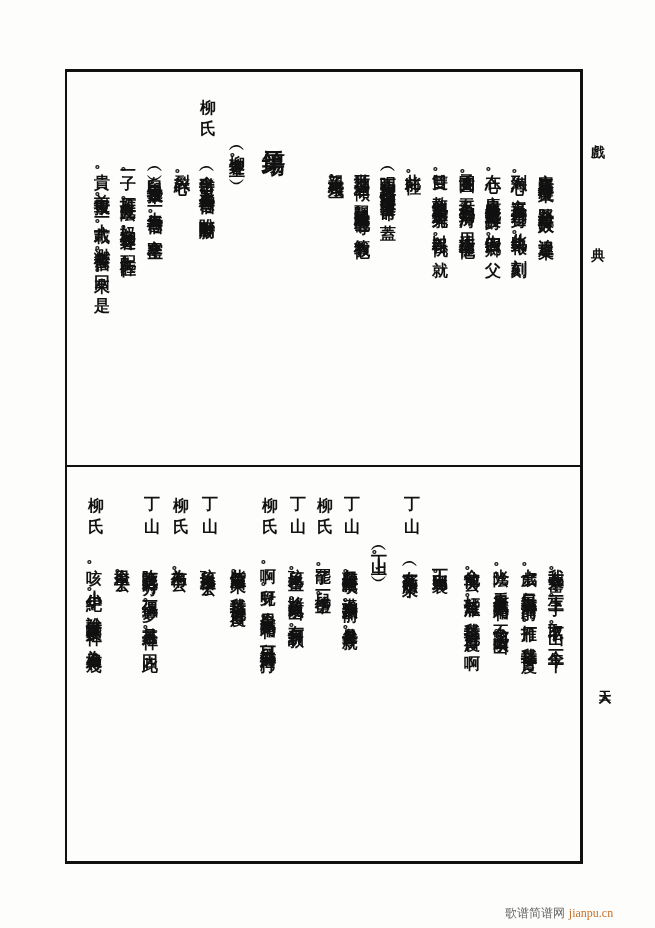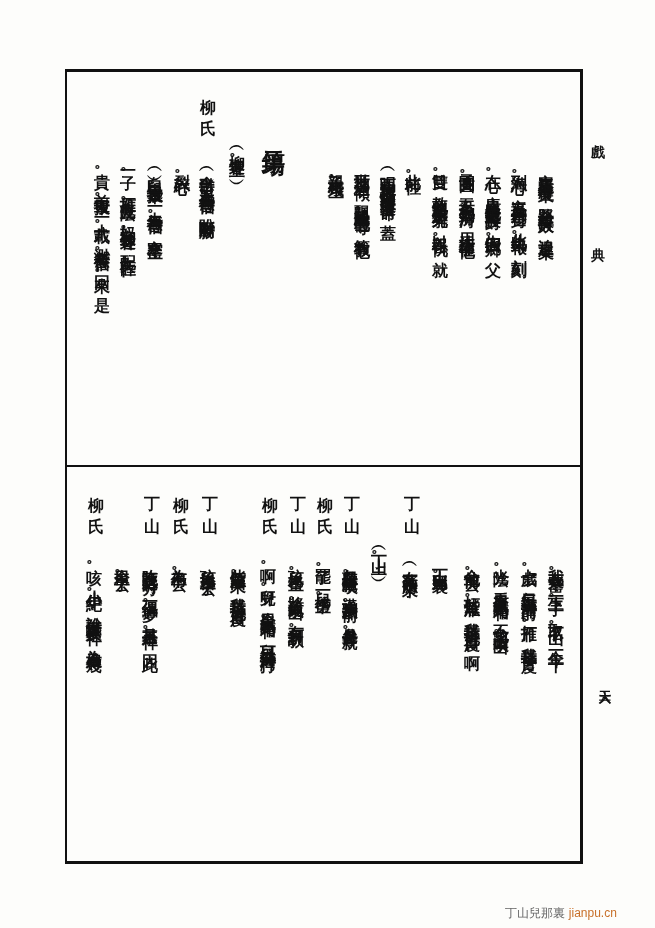--- a/index.html
+++ b/index.html
@@ -50,21 +50,21 @@
     position:absolute; font-size:14px; font-weight:bold;
   }
   .page-num {
     position:absolute; writing-mode:vertical-rl; text-orientation:upright;
     font-size:12px; font-weight:bold; letter-spacing:0px;
   }
   .watermark {
     position:absolute; left:505px; top:905px; font-size:12px; color:#666;
     font-family:"DejaVu Sans", sans-serif; white-space:nowrap;
   }
-  .watermark .en { color:#c8702a; font-family:Liberation Sans, sans-serif; }
+  .watermark .en { color:#c8702a; font-family:Liberation Serif, serif; }
 </style>
 </head>
 <body>
 
 <div class="frame-top"></div>
 <div class="frame-mid"></div>
 <div class="frame-bottom"></div>
 <div class="frame-left"></div>
 <div class="frame-right"></div>
 
@@ -131,15 +131,15 @@
   <div class="speaker" style="left:141px; top:484px;">丁山</div>
   <div class="col" style="left:141px; top:556px;">昨晚三更時分。偶得一夢。甚是不祥。因此</div>
 
   <div class="col" style="left:113px; top:556px;">今日不去了。</div>
 
   <div class="speaker" style="left:85px; top:484px;">柳氏</div>
   <div class="col" style="left:85px; top:556px;">咳。小小年紀。說什麼夜夢不祥。為娘有幾</div>
 </div>
 
 <div class="watermark">
-  <span>丁山兒那裏</span>
+  <span>歌谱简谱网</span>
   <span class="en">jianpu.cn</span>
 </div>
 
 </body></html>

